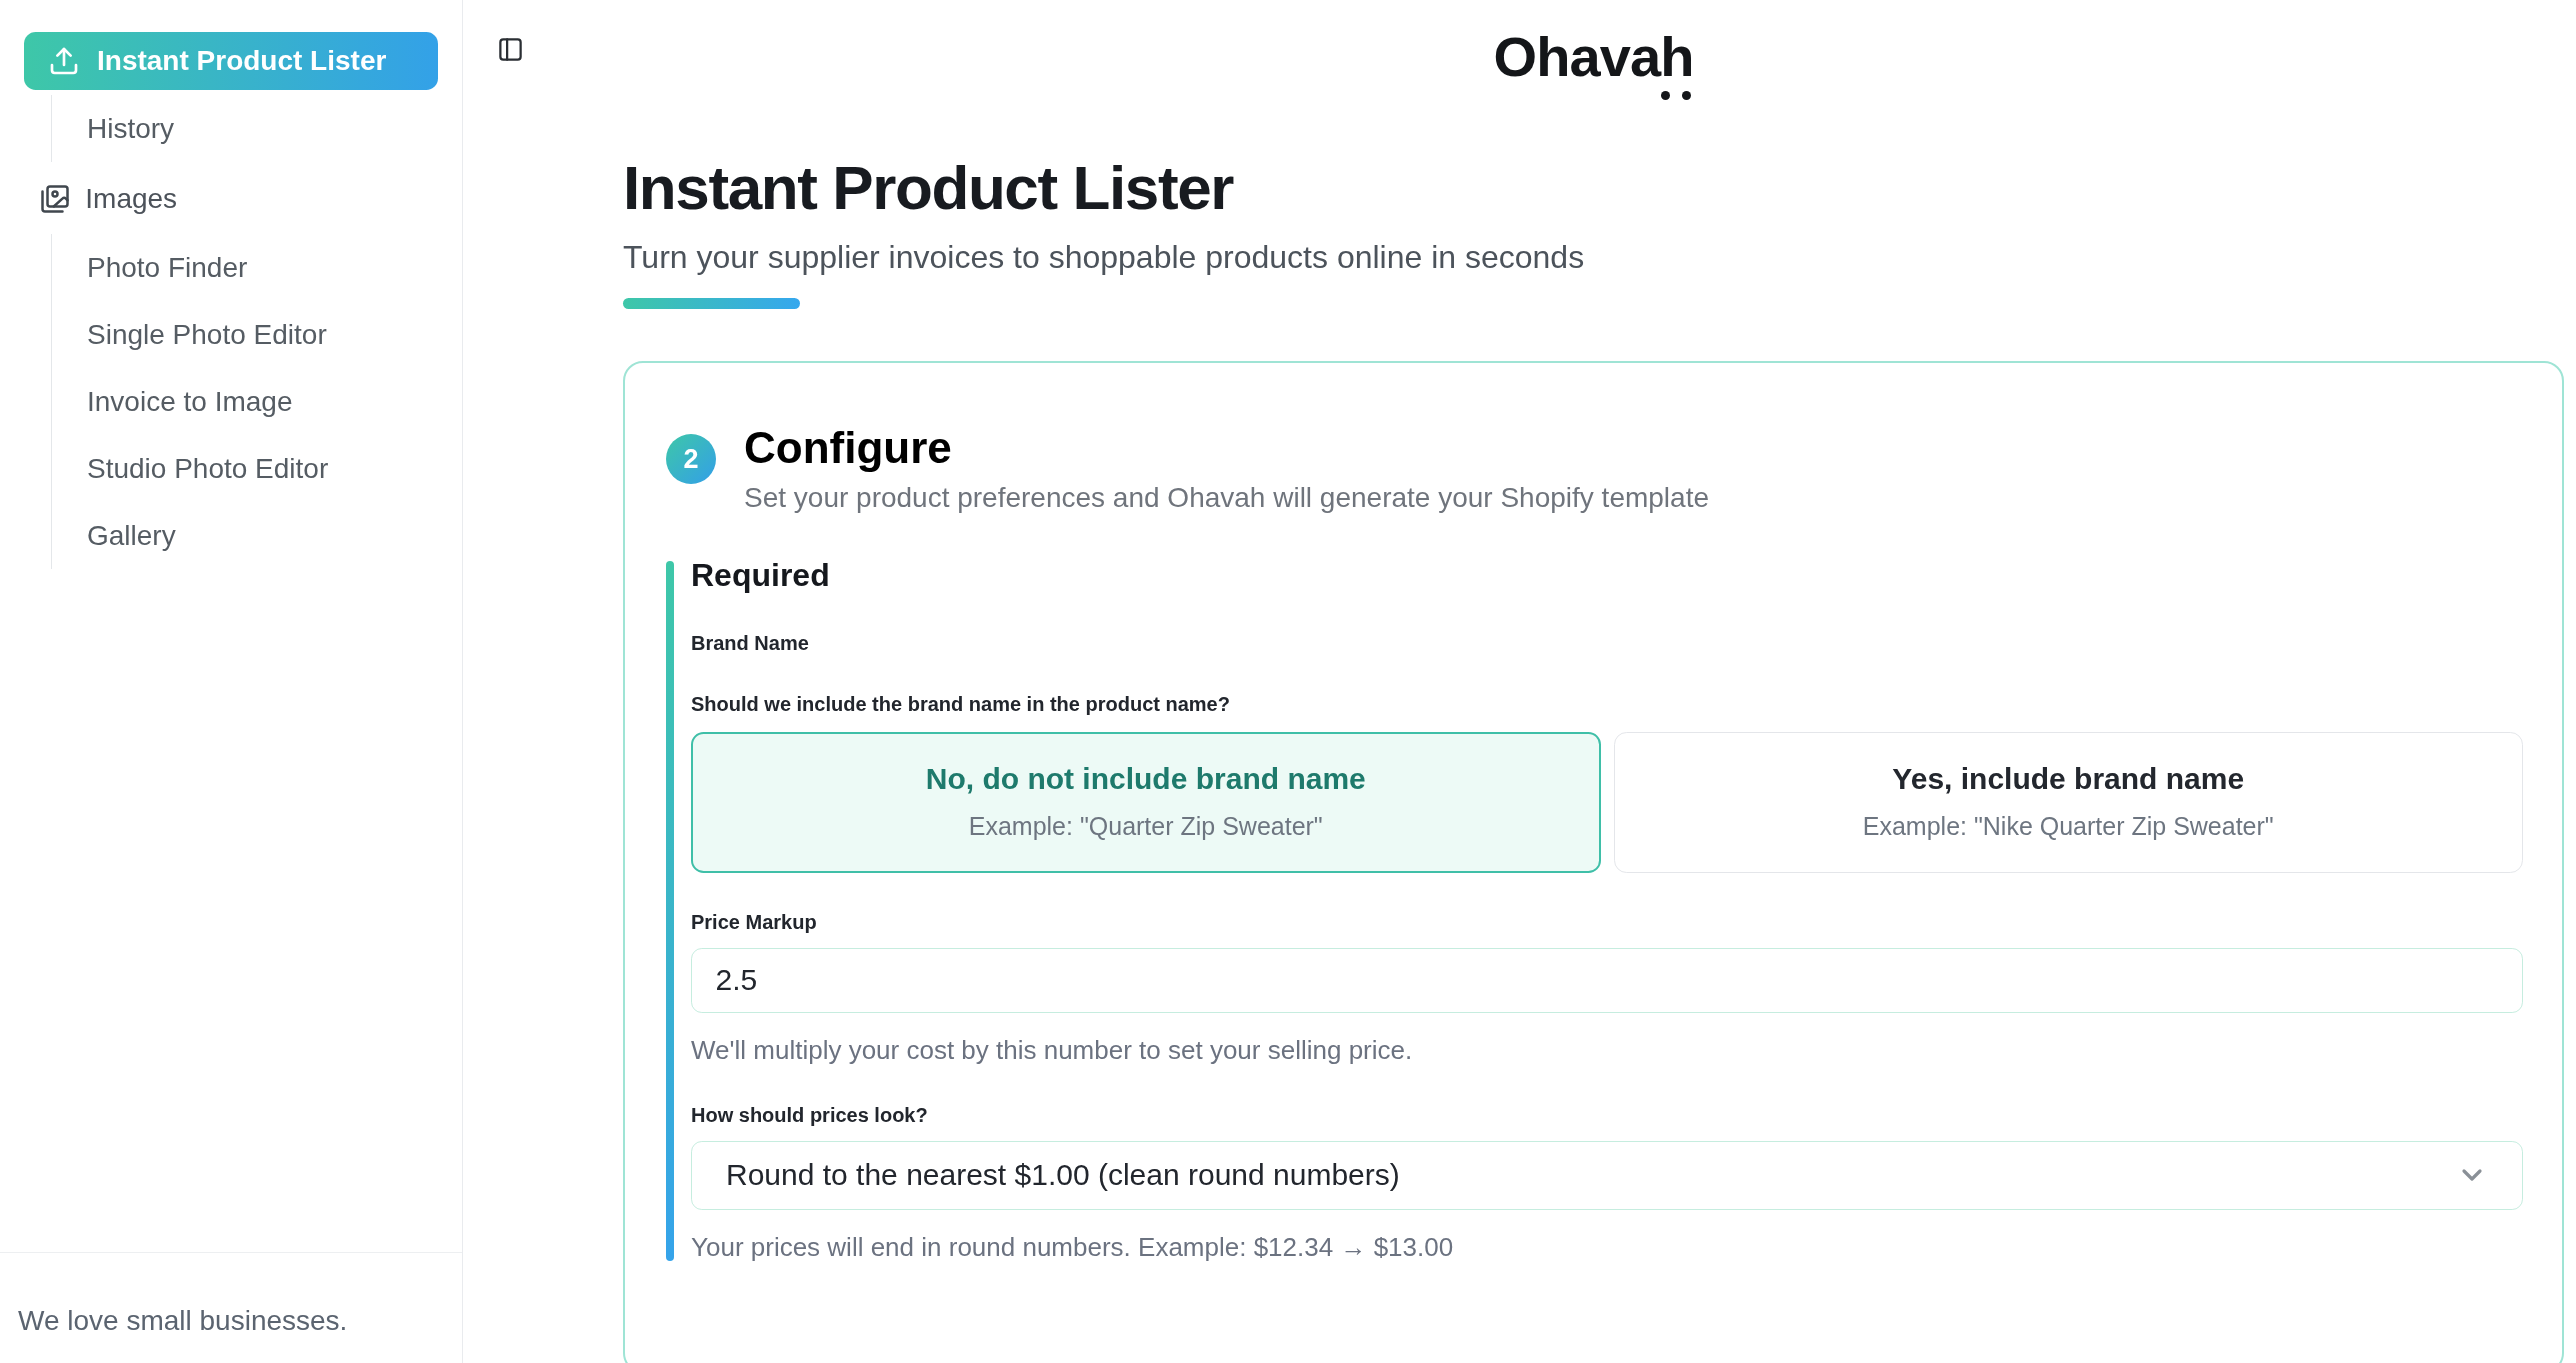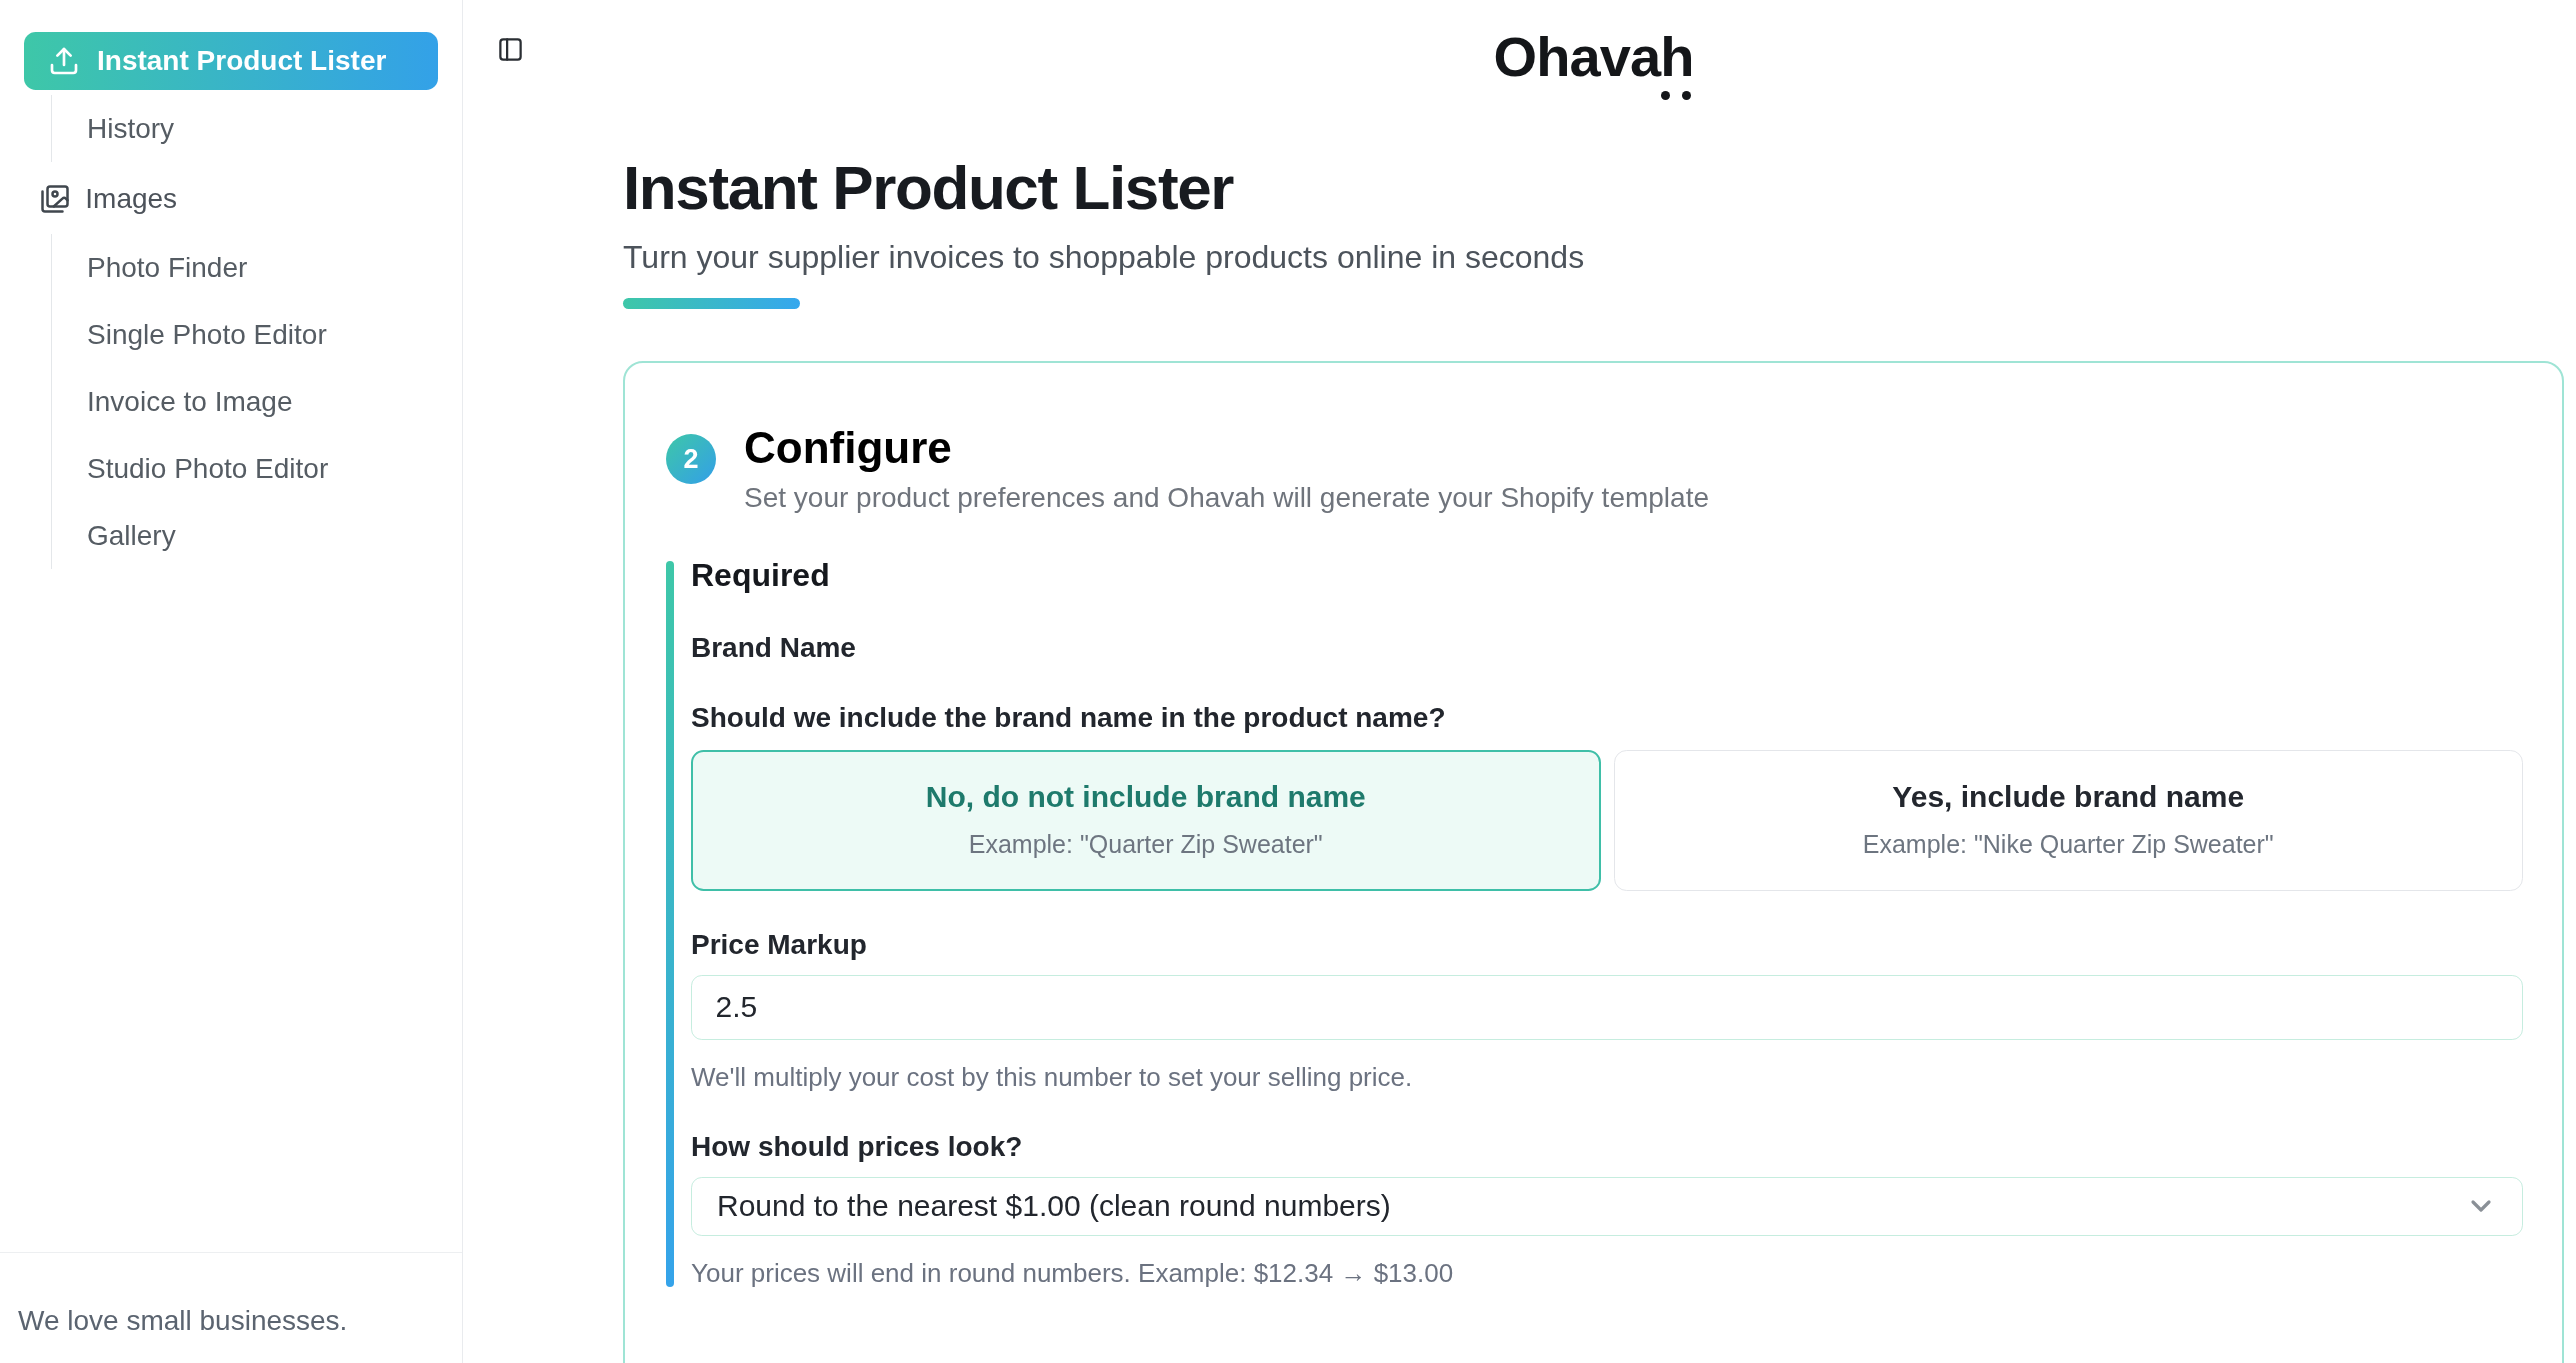--- a/index.html
+++ b/index.html
@@ -103,21 +103,21 @@
 
   .section { position: relative; padding-left: 25px; }
   .section.required { margin-top: 43px; }
   .section.required::before {
     content: ""; position: absolute; left: 0; top: 3.6px; bottom: 1.8px;
     width: 8px; border-radius: 5.4px;
     background: linear-gradient(180deg, #3ec7a8, #35a3ea);
   }
   .section-heading { font-size: 32px; font-weight: 600; color: #15181d; }
 
-  .field-label { margin-top: 38px; margin-bottom: 14.4px; font-size: 28px; font-weight: 600; color: #22262d; }
+  .field-label { margin-top: 38px; margin-bottom: 14.4px; font-size: 20px; font-weight: 600; color: #22262d; }
 
   .input-focused {
     height: 69px; border: 5.4px solid #46c5ab; border-radius: 14.4px;
     display: flex; align-items: center; padding: 0 21.6px;
     font-size: 30px; color: #22262d; background: #fff;
     cursor: text;
   }
   .caret { display: inline-block; width: 2.7px; height: 38px; background: #14171c; margin-left: 2.7px; }
 
   .option-grid { display: grid; grid-template-columns: 1fr 1fr; gap: 13px; margin-top: 16px; }
@@ -131,23 +131,23 @@
   .option-example { margin-top: 15.3px; font-size: 25px; color: #6d7580; }
 
   .input-light {
     width: 100%; height: 65px; border: 1.8px solid #c6eddf; border-radius: 10.8px;
     padding: 0 23.5px; font-size: 30px; color: #22262d; background: #fff;
     font-family: "Liberation Sans", sans-serif; outline: none;
   }
   .helper-text { margin-top: 21.6px; font-size: 26px; color: #6b7280; }
 
   .select-box {
-    height: 59px; border: 1.8px solid #c6eddf; border-radius: 10.8px;
+    height: 69px; border: 1.8px solid #c6eddf; border-radius: 10.8px;
     display: flex; align-items: center; justify-content: space-between;
-    padding: 0 25px; font-size: 30px; color: #22262d; background: #fff;
+    padding: 0 34px; font-size: 30px; color: #22262d; background: #fff;
     cursor: pointer;
   }
 
   svg { display: block; }
 </style>
 </head>
 <body>
 
 <div class="app">
 

